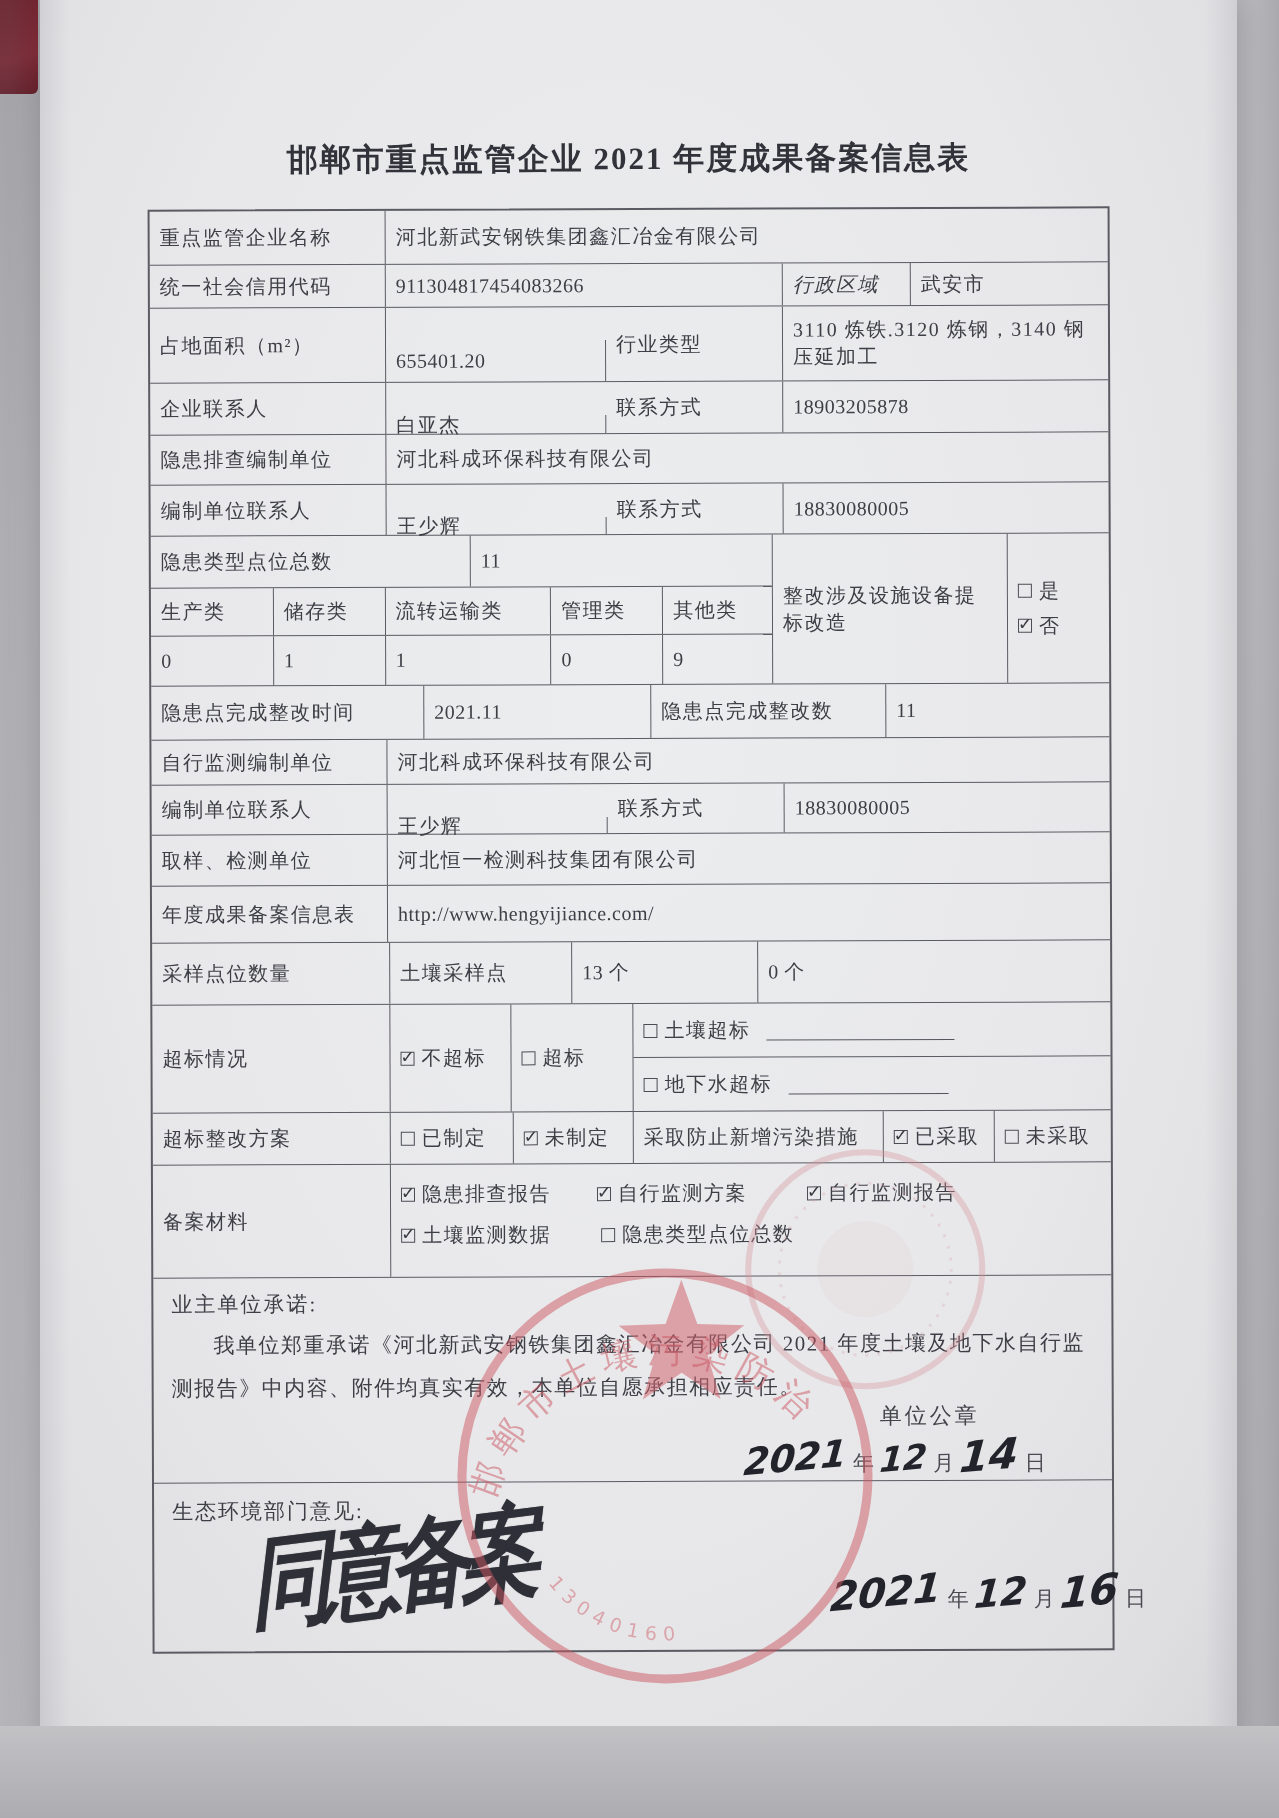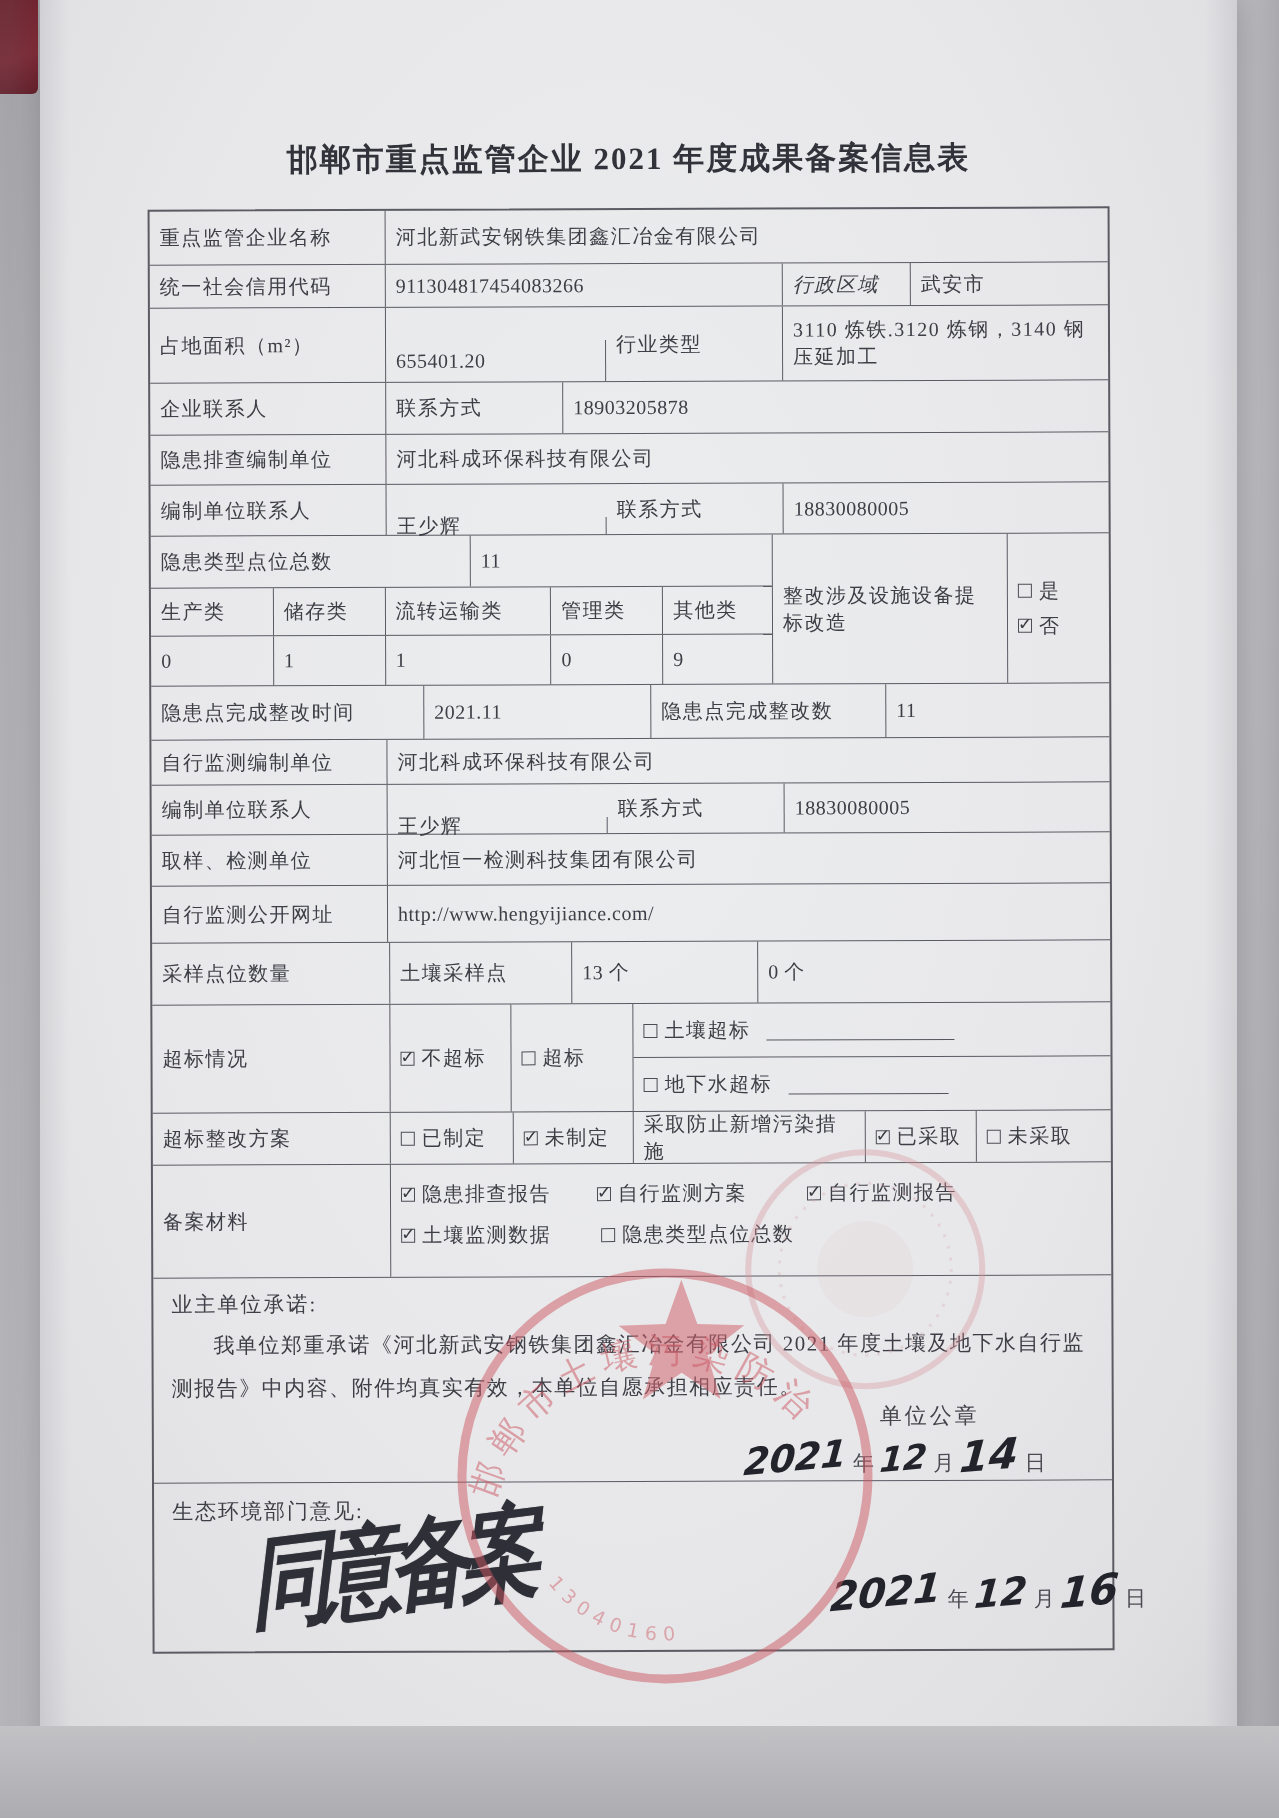--- a/index.html
+++ b/index.html
@@ -38,21 +38,21 @@
   .td.num{letter-spacing:.5px;}
   .grow{flex:1;}
   .w236{width:236px;}.w220{width:220px;margin-top:33px;}.w177{width:177px;}
   .w397{width:397px;}.w152{width:128px;font-style:italic;}
   .w622{width:622px;}.w235{width:235px;}
   .w320{width:320px;}
   .w123{width:123px;}.w112{width:112px;}.w166{width:166px;}.w109{width:109px;}
   .w273{width:273px;}.w227{width:227px;}
   .w238{width:238px;}.w182{width:182px;}.w186{width:186px;}.w180{width:180px;}
   .w121{width:121px;}.w122{width:122px;}
-  .w120{width:120px;}.w250{width:232px;}.w111{width:111px;}
+  .w120{width:120px;}.w250{width:250px;}.w111{width:111px;}
 
   .block-col{display:flex;flex-direction:column;box-sizing:border-box;border-right:1.5px solid #5b5b64;}
   .sub-tr{display:flex;border-bottom:1.5px solid #5b5b64;box-sizing:border-box;flex:0 0 auto;}
   .sub-tr:last-child{border-bottom:none;}
   .vcol{flex-direction:column;align-items:flex-start;justify-content:center;gap:8px;}
 
   .cb{display:inline-block;width:14px;height:14px;border:1.6px solid #4c4c55;box-sizing:border-box;
       margin-right:7px;position:relative;flex:0 0 auto;background:transparent;}
   .cb.on::after{content:"✓";position:absolute;left:-1px;top:-7px;font-size:17px;color:#3a3a43;
       font-family:"DejaVu Sans",sans-serif;font-weight:bold;}
@@ -102,20 +102,21 @@
 
       <div class="tr" style="height:75px">
         <div class="td w236">占地面积（m²）</div>
         <div class="td num w220">655401.20</div>
         <div class="td w177">行业类型</div>
         <div class="td grow">3110 炼铁.3120 炼钢，3140 钢压延加工</div>
       </div>
 
       <div class="tr" style="height:52px">
         <div class="td w236">企业联系人</div>
+        <div class="td w220">白亚杰</div>
         <div class="td w177">联系方式</div>
         <div class="td num grow">18903205878</div>
       </div>
 
       <div class="tr" style="height:50px">
         <div class="td w236">隐患排查编制单位</div>
         <div class="td grow">河北科成环保科技有限公司</div>
       </div>
 
       <div class="tr" style="height:51px">
@@ -177,21 +178,21 @@
         <div class="td w177">联系方式</div>
         <div class="td num grow">18830080005</div>
       </div>
 
       <div class="tr" style="height:51px">
         <div class="td w236">取样、检测单位</div>
         <div class="td grow">河北恒一检测科技集团有限公司</div>
       </div>
 
       <div class="tr" style="height:57px">
-        <div class="td w236">自行监测公开网址</div>
+        <div class="td w236">年度成果备案信息表</div>
         <div class="td num grow">http://www.hengyijiance.com/</div>
       </div>
 
       <div class="tr" style="height:62px">
         <div class="td w238">采样点位数量</div>
         <div class="td w182">土壤采样点</div>
         <div class="td num w186">13 个</div>
         <div class="td num grow">0 个</div>
       </div>
 

